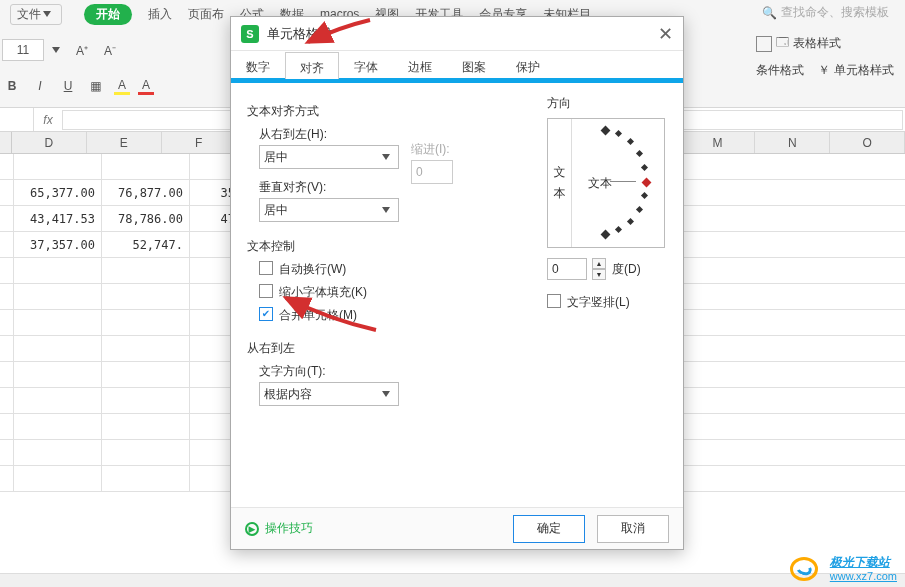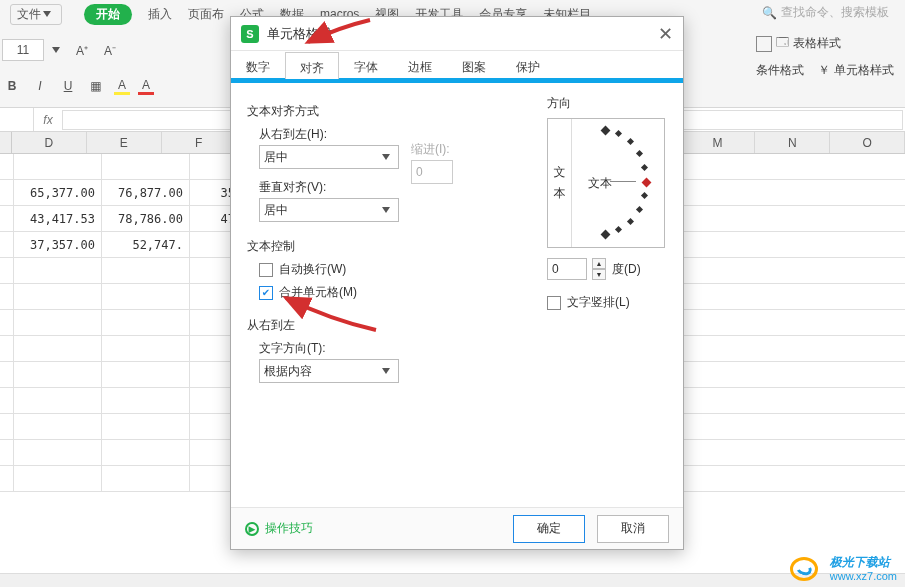--- a/index.html
+++ b/index.html
@@ -52,21 +52,21 @@
   .section-lbl { margin:8px 0 6px; color:#333; }
   .sub-lbl { margin:6px 0 2px 12px; color:#333; }
   .combo { display:flex; align-items:center; margin-left:12px; }
   .combo select, .combo .fake-select { width:140px; height:24px; border:1px solid #bbb; background:#fff; padding:0 4px; appearance:none; position:relative; }
   .fake-select { display:flex; align-items:center; justify-content:space-between; }
   .dd-arrow { width:0;height:0;border-left:4px solid transparent;border-right:4px solid transparent;border-top:6px solid #555; margin-right:4px;}
   .indent-grp { position:absolute; left:180px; top:58px; }
   .indent-grp .il { color:#aaa; }
   .indent-spin { width:42px; height:24px; border:1px solid #ccc; display:flex; align-items:center; color:#aaa; padding:0 4px; margin-top:2px;}
   
-  .chk-row { display:flex; align-items:center; gap:6px; margin:6px 0 4px 12px; }
+  .chk-row { display:flex; gap:6px; margin:6px 0 4px 12px; }
   .chk { width:14px; height:14px; border:1px solid #888; display:inline-flex; align-items:center; justify-content:center; background:#fff;}
   .chk.checked { border-color:#1e88e5; }
   .chk.checked::after { content:"✔"; color:#1e88e5; font-size:10px; line-height:10px; }
   
   
   .dir-panel { position:absolute; right:18px; top:12px; width:118px; }
   .dir-box { border:1px solid #bbb; height:130px; margin-top:6px; display:flex; }
   .dir-left { width:24px; border-right:1px solid #ddd; display:flex; flex-direction:column; align-items:center; justify-content:center; gap:4px; color:#333; }
   .dir-canvas { flex:1; position:relative; }
   .dot { position:absolute; width:5px; height:5px; background:#333; transform:rotate(45deg); }
@@ -83,21 +83,21 @@
   .dlg-footer { position:absolute; bottom:0; left:0; right:0; height:42px; border-top:1px solid #e5e5e5; display:flex; align-items:center; justify-content:flex-end; padding:0 14px; gap:12px; background:#fafafa;}
   .dlg-footer .tips { position:absolute; left:14px; display:flex; align-items:center; gap:6px; color:#22b14c; }
   .dlg-footer .tips .pc { width:14px;height:14px;border:2px solid #22b14c; border-radius:50%; display:flex;align-items:center;justify-content:center; font-size:9px;}
   .btn { width:72px; height:28px; border:1px solid #bbb; background:#fff; display:flex; align-items:center; justify-content:center; color:#333; }
   .btn.primary { border-color:#1e88e5; }
   
   
   .arrow { position:absolute; pointer-events:none; }
   
   
-  .wm { position:absolute; right:8px; bottom:4px; display:flex; align-items:center; gap:12px; color:#1FA0E4; font-weight:bold; font-size:18px; font-style:italic;}
+  .wm { position:absolute; right:8px; bottom:4px; display:flex; align-items:center; gap:12px; color:#1FA0E4; font-weight:bold; font-size:18px; font-style:italic;text-decoration:underline;}
   .wm .logo { width:28px; height:24px; border-radius:50%; border:3px solid #FFAA00; position:relative; }
   .wm .logo::after { content:""; position:absolute; inset:3px; border:3px solid #1FA0E4; border-radius:50%; border-top-color:transparent; border-left-color:transparent; transform:rotate(20deg);}
   .wm .url { font-size:11px; color:#1FA0E4; font-weight:normal; display:block; font-style:normal; }
   .wm-text { line-height:14px; }
   
   .scrollbar-bottom { position:absolute; left:0; right:0; bottom:0; height:14px; background:#f0f0f0; border-top:1px solid #ddd; }
 </style>
 </head>
 <body>
 
@@ -291,20 +291,24 @@
           <span class="dd-arrow"></span>
         </div>
       </div>
 
     <div class="section-lbl" style="margin-top:16px">文本控制</div>
     <div class="chk-row">
         <span class="chk"></span>
         <span>自动换行(W)</span>
       </div>
     <div class="chk-row">
+        <span class="chk"></span>
+        <span>缩小字体填充(K)</span>
+      </div>
+    <div class="chk-row">
         <span class="chk checked"></span>
         <span>合并单元格(M)</span>
       </div>
 
     <div class="section-lbl" style="margin-top:16px">从右到左</div>
     <div class="sub-lbl">文字方向(T):</div>
     <div class="combo">
         <div class="fake-select">
           <span>根据内容</span>
           <span class="dd-arrow"></span>

